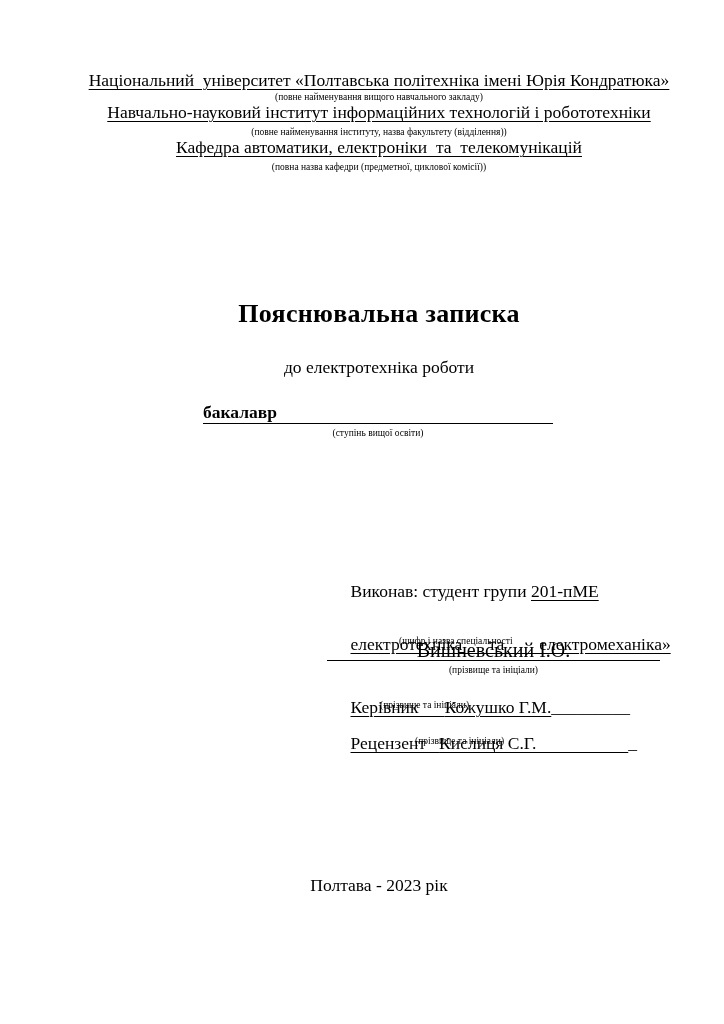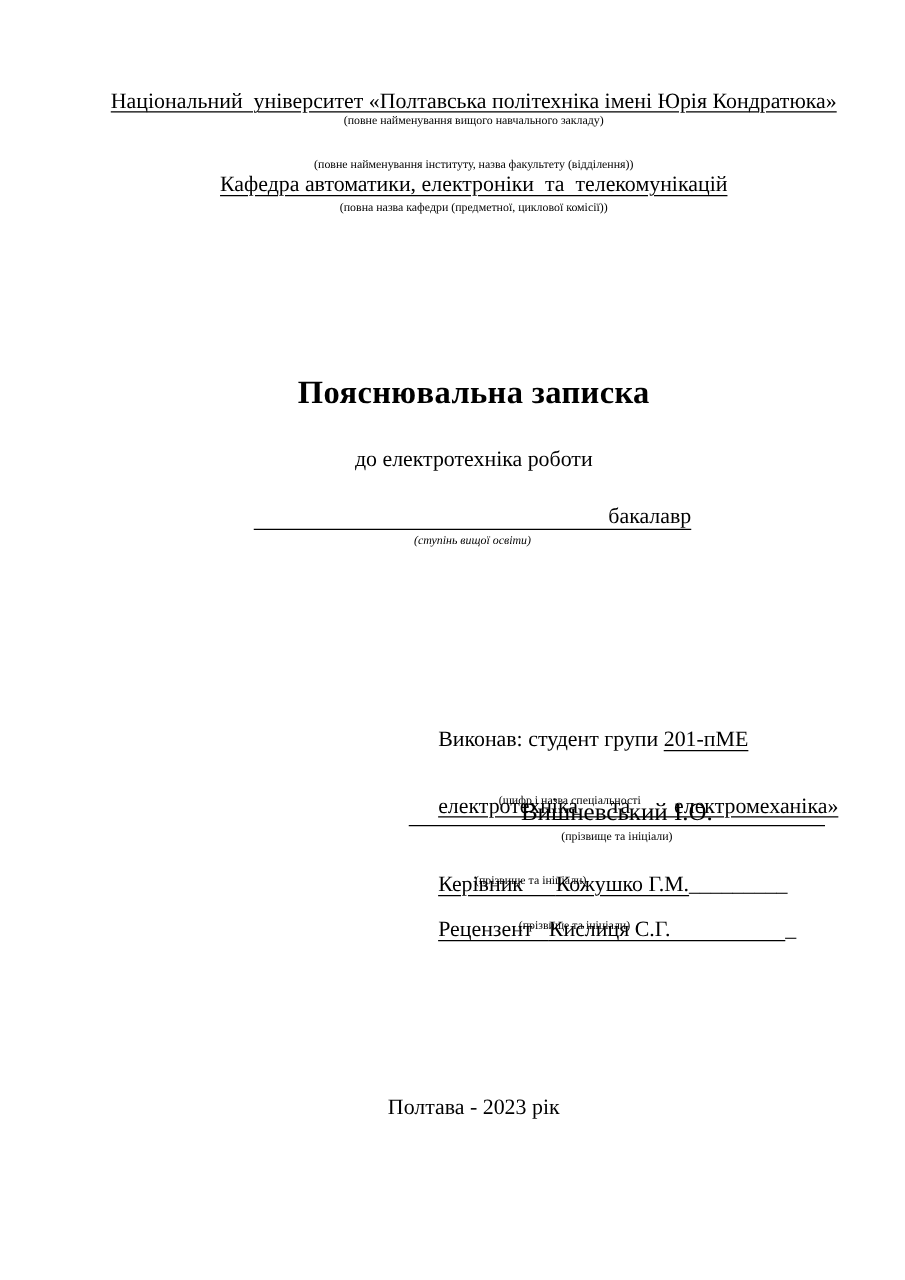--- a/index.html
+++ b/index.html
@@ -20,22 +20,22 @@
   .u { text-decoration: underline; text-underline-offset: 3px; text-decoration-thickness: 1px; }
   .title {
     font-size: 26px;
     font-weight: bold;
     line-height: 30px;
     letter-spacing: 0.3px;
   }
   .degree-line {
     left: 203px; top: 402px; width: 350px; height: 21px;
     border-bottom: 1.5px solid #000;
-    text-align: right;
-    font-size: 17.5px; line-height: 21px;
+    text-align: left;
+    font-size: 17.5px; line-height: 21px; font-weight: bold;
   }
   .topic-line { left: 130px; top: 451px; font-size: 17.5px; line-height: 22px; white-space: pre; }
   .rb { left: 333px; width: 345px; text-align: left; font-size: 17.5px; line-height: 21px; white-space: pre; }
   .name-line {
     left: 327px; top: 640px; width: 333px; height: 20px;
     border-bottom: 1.5px solid #000;
     text-align: center;
     font-size: 20px; line-height: 20px;
   }
   .sig-tail { text-decoration: none; text-align: center; }
@@ -43,35 +43,38 @@
 </head>
 <body>
 
 <div class="page">
 
   <div class="abs ctr main" style="top:70px">
     <span class="u pre">Національний  університет «Полтавська політехніка імені Юрія Кондратюка»</span>
   </div>
   <div class="abs ctr note" style="top:91px">(повне найменування вищого навчального закладу)</div>
 
+  <div class="abs ctr main" style="top:102px">
+    <span class="u pre">Навчально-науковий інститут інформаційних технологій і робототехніки</span>
+  </div>
   <div class="abs ctr note" style="top:126px">(повне найменування інституту, назва факультету (відділення))</div>
 
   <div class="abs ctr main" style="top:137px">
     <span class="u pre">Кафедра автоматики, електроніки  та  телекомунікацій</span>
   </div>
   <div class="abs ctr note" style="top:161px">(повна назва кафедри (предметної,  циклової комісії))</div>
 
   <div class="abs ctr title" style="top:299px">Пояснювальна записка</div>
 
   <div class="abs ctr main" style="top:357px">до електротехніка роботи</div>
 
   <div class="abs degree-line">
     <span>бакалавр</span>
   </div>
-  <div class="abs note" style="top:427px; left:203px; width:350px; text-align:center;font-style:italic;">(ступінь вищої освіти)</div>
+  <div class="abs note" style="top:427px; left:203px; width:350px; text-align:center;">(ступінь вищої освіти)</div>
 
 
   <div class="abs rb" style="top:560px">
     <span>Виконав: студент групи </span><span class="u">201-пМЕ</span>
   </div>
 
   <div class="abs rb" style="top:613px">
     <span class="u">електротехніка      та        електромеханіка»</span>
   </div>
   <div class="abs note" style="top:635px; left:399px;">(шифр і назва спеціальності</div>

